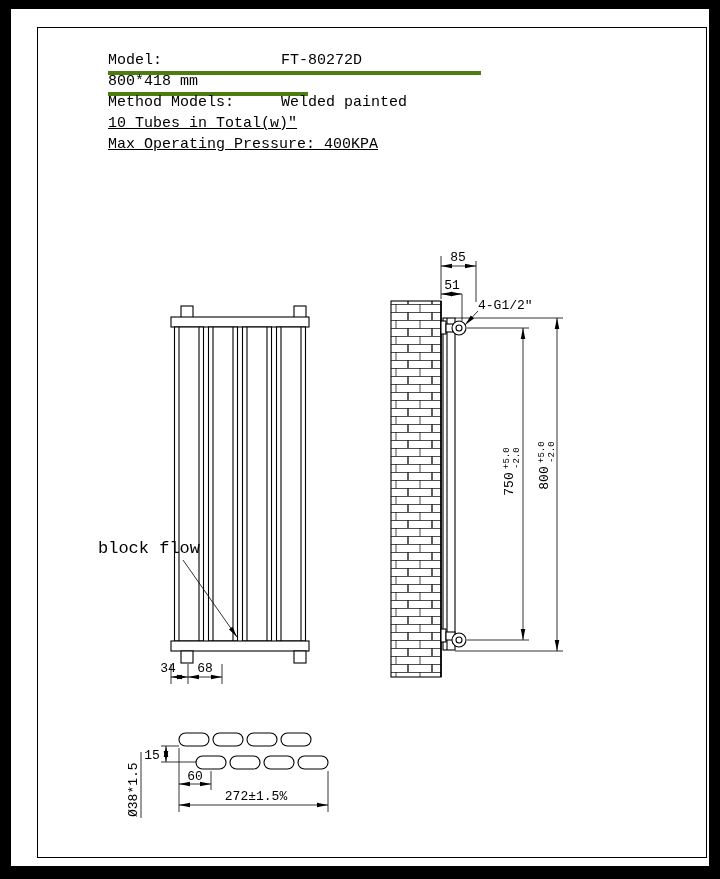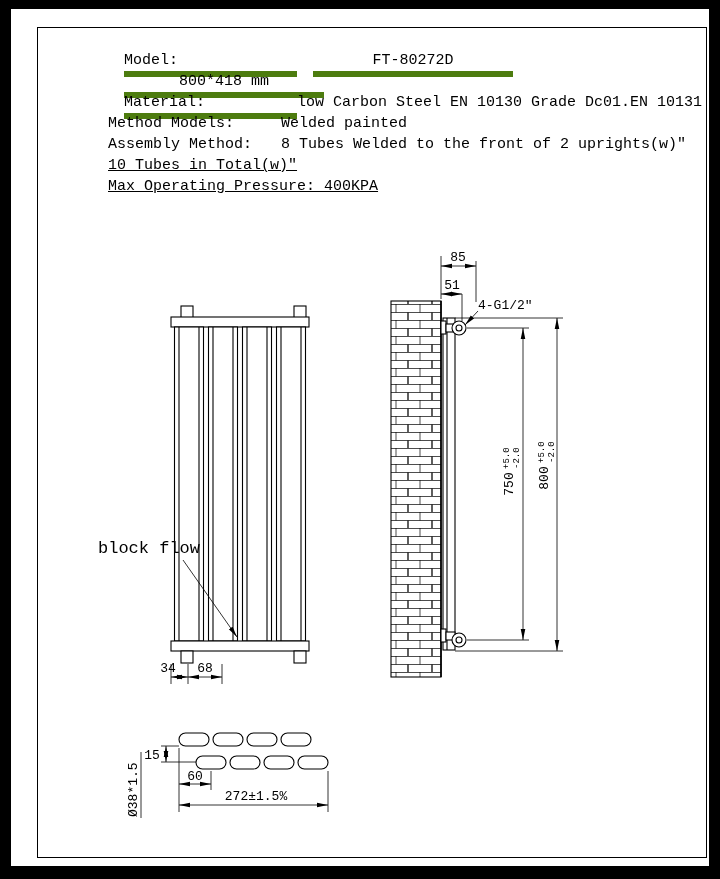--- a/index.html
+++ b/index.html
@@ -4,22 +4,22 @@
 <style>
   html,body{margin:0;padding:0;background:#000;}
   #screen{position:relative;width:720px;height:879px;background:#000;overflow:hidden;
           font-family:"Liberation Mono","DejaVu Sans Mono",monospace;}
   .page{position:absolute;left:11px;top:9px;width:698px;height:857px;background:#ffffff;}
   .frame{position:absolute;left:37px;top:27px;width:668px;height:829px;border:1px solid #000;}
   .specs{position:absolute;left:108px;top:50px;font-size:15px;color:#000;}
   .srow{display:flex;align-items:baseline;height:21px;line-height:21px;}
   .slabel{width:173px;white-space:nowrap;}
   .svalue{white-space:nowrap;}
-  .svalue.fixedw{width:200px;text-align:center;}
-  .u{border-bottom:6px solid #4d7c0f;margin-left:16px;}
+  .svalue.fixedw{width:200px;}
+  .u{border-bottom:4px solid #4d7c0f;}
   .free{height:21px;line-height:21px;white-space:nowrap;text-decoration:underline;}
   svg.draw{position:absolute;left:0;top:0;}
   .s{stroke:#000;stroke-width:1.1;fill:none;}
   .sf{stroke:#000;stroke-width:1.1;fill:#fff;}
   .thick{stroke:#000;stroke-width:1.6;fill:none;}
   .thin{stroke:#000;stroke-width:0.8;fill:none;}
   text.d{font-family:"Liberation Mono","DejaVu Sans Mono",monospace;font-size:13px;fill:#000;}
   text.dbig{font-size:17px;}
   text.dt{font-size:9px;}
 </style>
@@ -32,30 +32,22 @@
 
   <div class="specs">
     <div class="srow">
       <span class="slabel u">Model:</span>
       <span class="svalue fixedw u">FT-80272D</span>
     </div>
     <div class="srow">
       <span class="svalue fixedw u">800*418 mm</span>
     </div>
     <div class="srow">
-      <span class="slabel u">Material:</span>
-      <span class="svalue">low Carbon Steel  EN 10130 Grade Dc01.EN 10131</span>
-    </div>
-    <div class="srow">
       <span class="slabel">Method Models:</span>
       <span class="svalue">Welded painted</span>
-    </div>
-    <div class="srow">
-      <span class="slabel">Assembly Method:</span>
-      <span class="svalue">8 Tubes Welded to the front of 2 uprights(w)″</span>
     </div>
     <div class="free">10 Tubes in Total(w)″</div>
     <div class="free">Max Operating Pressure: 400KPA</div>
   </div>
 
   <svg class="draw" width="720" height="879" viewBox="0 0 720 879">
     <defs>
       <marker id="arr" viewBox="0 0 12 6" refX="12" refY="3" markerWidth="11" markerHeight="6" markerUnits="userSpaceOnUse" orient="auto-start-reverse">
         <path d="M0,0.5 L12,3 L0,5.5 Z" fill="#000"></path>
       </marker>

